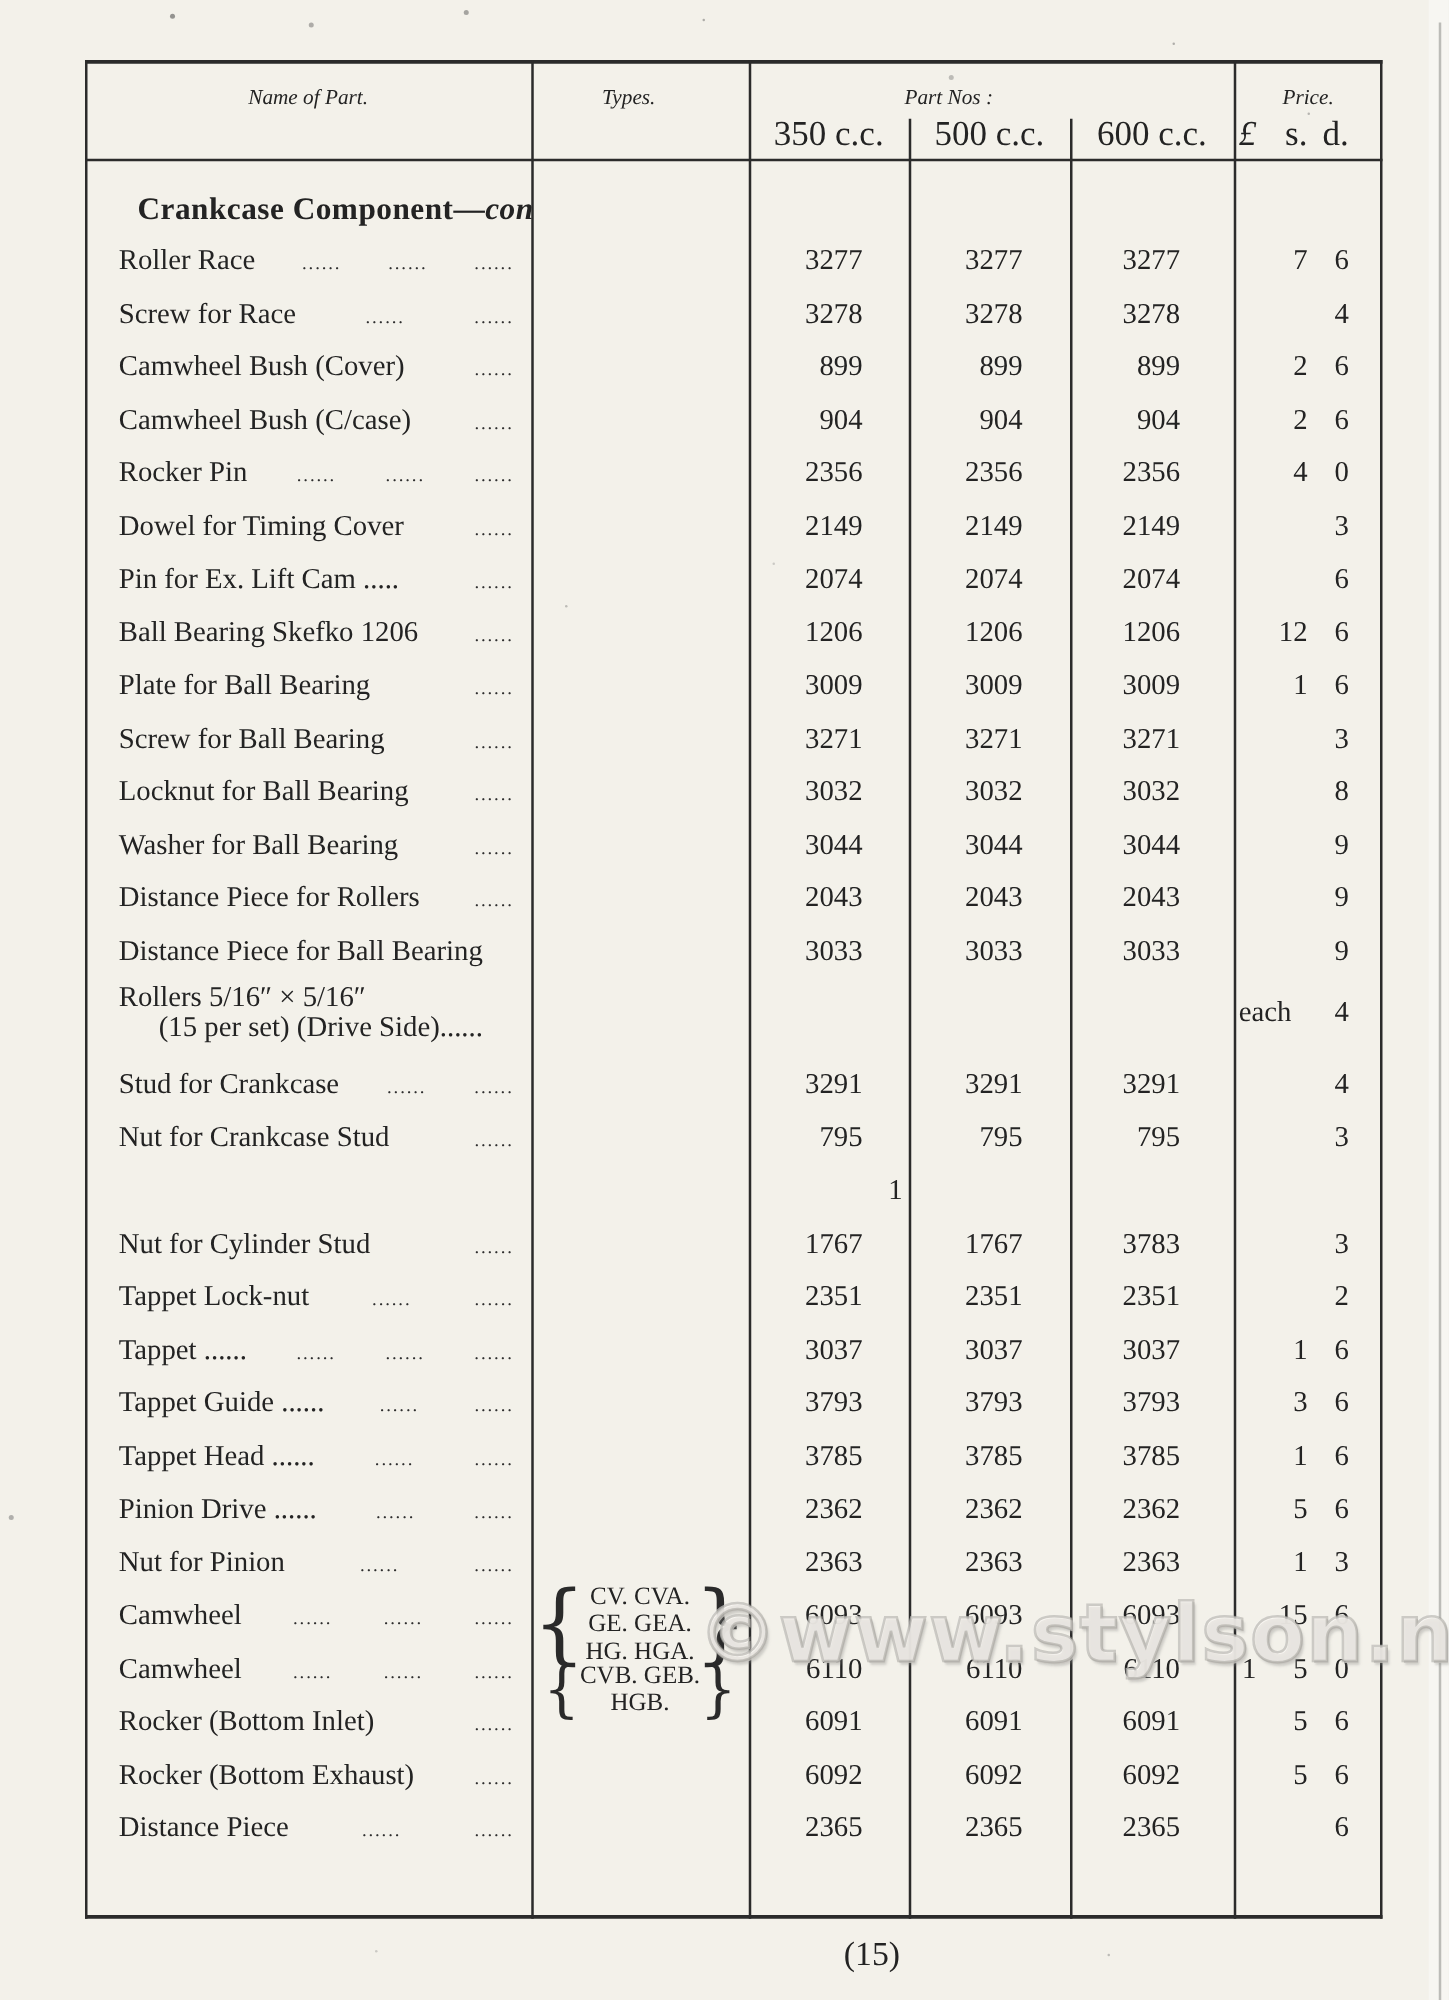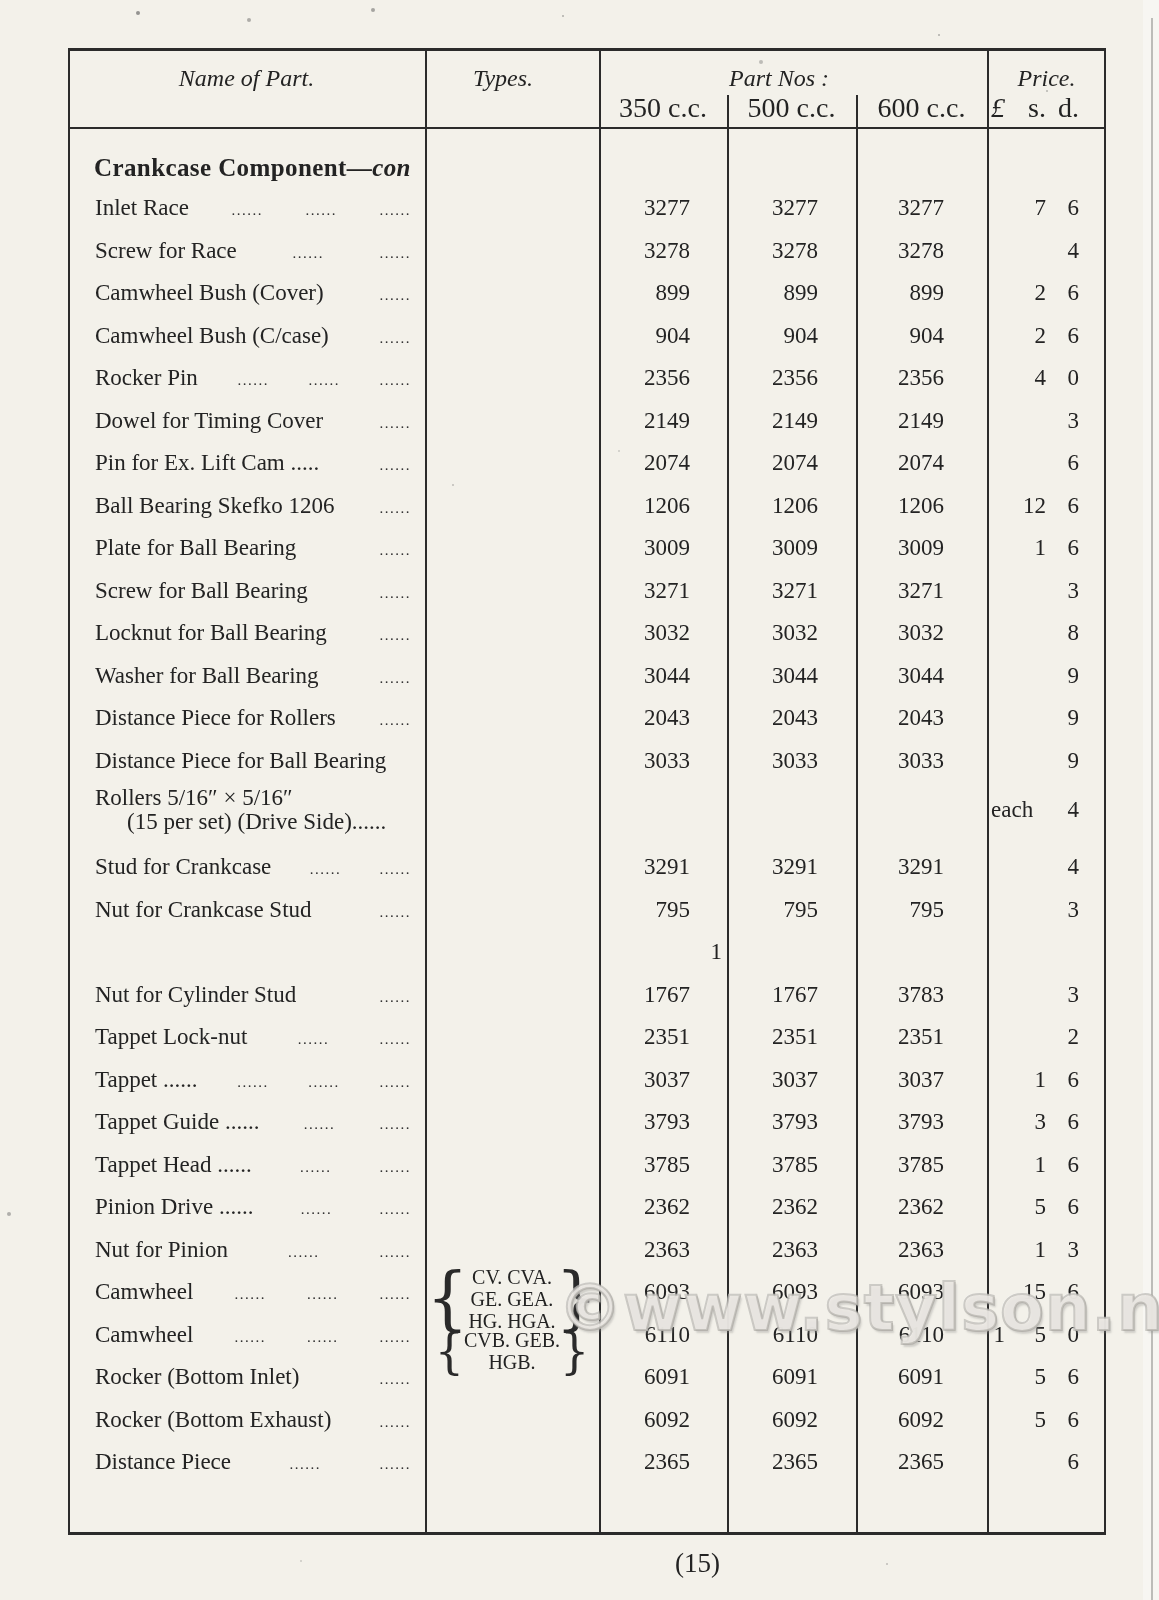--- a/index.html
+++ b/index.html
@@ -30,34 +30,34 @@
   .b-bottom{left:0;top:1484px;width:100%;height:3px;}
   .b-left{left:0;top:0;width:2px;height:100%;}
   .b-right{left:1036px;top:0;width:2px;height:100%;}
   .v-nt{left:357px;top:0;width:2px;height:100%;}
   .v-t3{left:531px;top:0;width:2px;height:100%;}
   .v-35{left:659px;top:47px;width:2px;height:1440px;}
   .v-56{left:788px;top:47px;width:2px;height:1440px;}
   .v-6p{left:919px;top:0;width:2px;height:100%;}
   .h-head{left:0;top:79px;width:100%;height:2px;}
   
-  .hlabel{position:absolute;text-align:center;font-style:italic;font-size:24px;line-height:28px;top:16px;}
+  .hlabel{position:absolute;text-align:center;font-style:italic;font-size:17px;line-height:28px;top:16px;}
   .hn{left:0;width:357px;}
   .ht{left:357px;width:156px;}
-  .hp{left:531px;width:360px;}
+  .hp{left:511px;width:360px;}
   .hpr{left:919px;width:119px;font-style:italic;}
   .hsub{position:absolute;top:47px;font-size:28px;line-height:26px;text-align:center;font-style:normal;}
   .h350{left:531px;width:128px;}
   .h500{left:659px;width:129px;}
   .h600{left:788px;width:131px;}
   .hlsd{left:919px;width:119px;display:flex;align-items:baseline;padding-left:4px;box-sizing:border-box;}
   .hlsd .pl{font-style:italic;}
   
   .tbody{position:absolute;left:0;top:81px;width:1038px;}
-  .srow{height:58px;display:flex;align-items:flex-end;padding:0 0 5px 26px;box-sizing:border-box;
+  .srow{height:58px;display:flex;align-items:flex-end;padding:0 0 5px 42px;box-sizing:border-box;
     font-size:25px;font-weight:bold;letter-spacing:.4px;}
   .srow .cont{font-style:italic;font-weight:600;}
   .row{display:flex;height:42.5px;align-items:center;}
   .row.tall{height:64px;align-items:center;}
   .row.tall .cell{padding-bottom:8px;}
   .cell{box-sizing:border-box;}
   .name-cell{width:357px;display:flex;align-items:baseline;justify-content:space-between;
     padding:0 14px 0 27px;font-size:23px;white-space:nowrap;}
   .lead{font-size:15px;letter-spacing:1.5px;color:#2e2e2e;}
   .two-line .nline{line-height:24px;}
@@ -124,21 +124,21 @@
     </div>
 
     <div class="tbody" id="tbody">
       <div class="srow">
         <span>Crankcase Component</span>
           <span>—</span>
           <span class="cont">con</span>
       </div>
     <div class="row">
           <div class="cell name-cell">
-            <span class="pname">Inlet Race</span>
+            <span class="pname">Roller Race</span>
             <span class="lead">......</span>
             <span class="lead">......</span>
             <span class="lead">......</span>
           </div>
           <div class="cell types-cell"></div>
           <div class="cell num n350">3277</div>
           <div class="cell num n500">3277</div>
           <div class="cell num n600">3277</div>
           <div class="cell price-cell">
             <span class="pl"></span>

